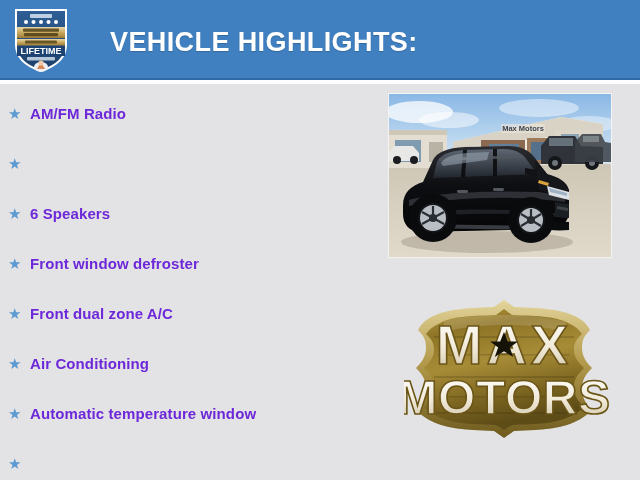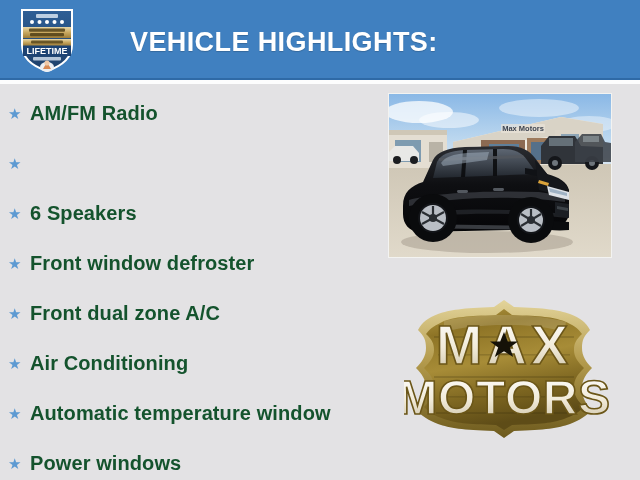--- a/index.html
+++ b/index.html
@@ -45,27 +45,26 @@
   .page-title {
     position: absolute;
     left: 110px;
     top: 27px;
     font-size: 27px;
     font-weight: bold;
     color: #ffffff;
     letter-spacing: 0.4px;
     white-space: nowrap;
     text-shadow: 0 1px 1px rgba(0,0,0,0.18);
-    margin-left: 20px;
   }
 
   
   .badge {
     position: absolute;
-    left: 19px;
+    left: 13px;
     top: 7px;
     width: 56px;
     height: 66px;
   }
   .badge svg { display: block; }
 
   
   .highlights {
     position: absolute;
     left: 0;
@@ -81,23 +80,23 @@
   }
   .hl-star {
     width: 22px;
     font-size: 15px;
     line-height: 1;
     color: #5d9ad2;
     text-align: left;
     flex: 0 0 22px;
   }
   .hl-text {
-    font-size: 20px;
+    font-size: 15px;
     font-weight: bold;
-    color: #14532d;
+    color: #6d28d9;
     white-space: nowrap;
     letter-spacing: 0.1px;
   }
 
   
   .photo {
     position: absolute;
     left: 388px;
     top: 93px;
     width: 224px;
@@ -196,21 +195,20 @@
   <div class="hl-item">
     <span class="hl-star">★</span>
     <span class="hl-text">Air Conditioning</span>
   </div>
   <div class="hl-item">
     <span class="hl-star">★</span>
     <span class="hl-text">Automatic temperature window</span>
   </div>
   <div class="hl-item">
     <span class="hl-star">★</span>
-    <span class="hl-text">Power windows</span>
   </div>
 </div>
 
 <div class="photo">
   <svg viewBox="0 0 222 171" width="222" height="171" xmlns="http://www.w3.org/2000/svg">
     <defs>
       <linearGradient id="sky" x1="0" y1="0" x2="0" y2="1">
         <stop offset="0%" stop-color="#8ab8e6"></stop>
         <stop offset="60%" stop-color="#bdd8ef"></stop>
         <stop offset="100%" stop-color="#dfe9f2"></stop>

